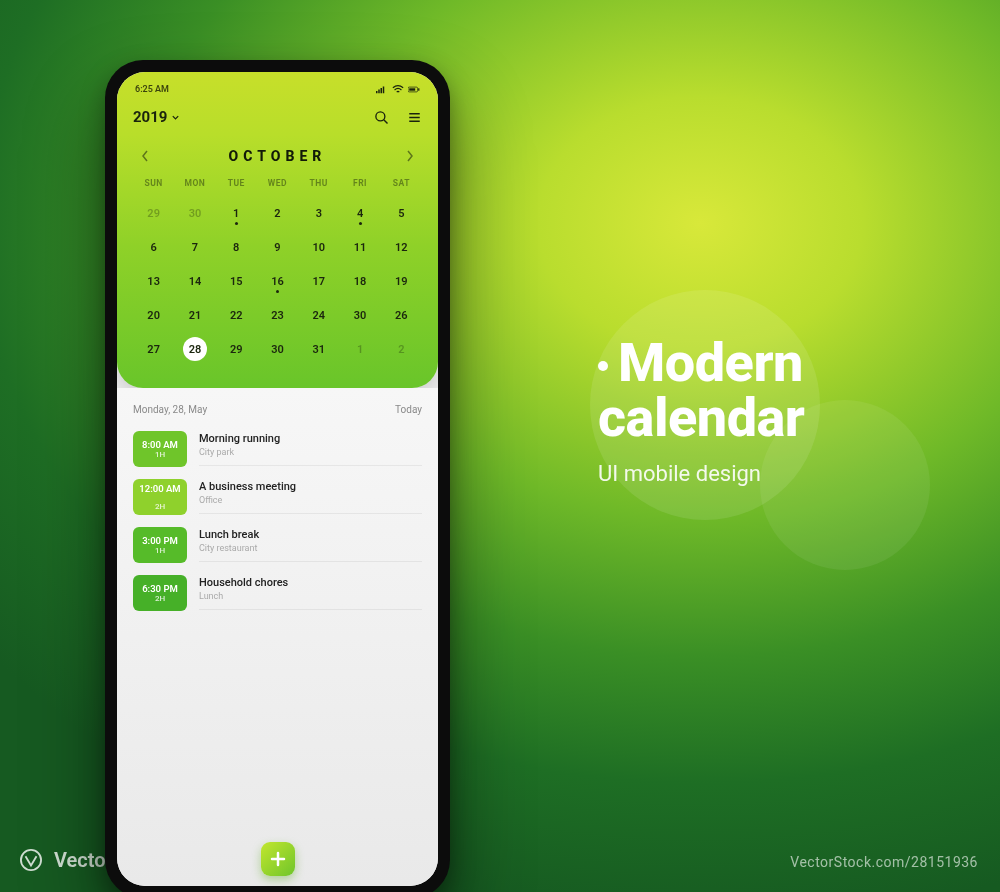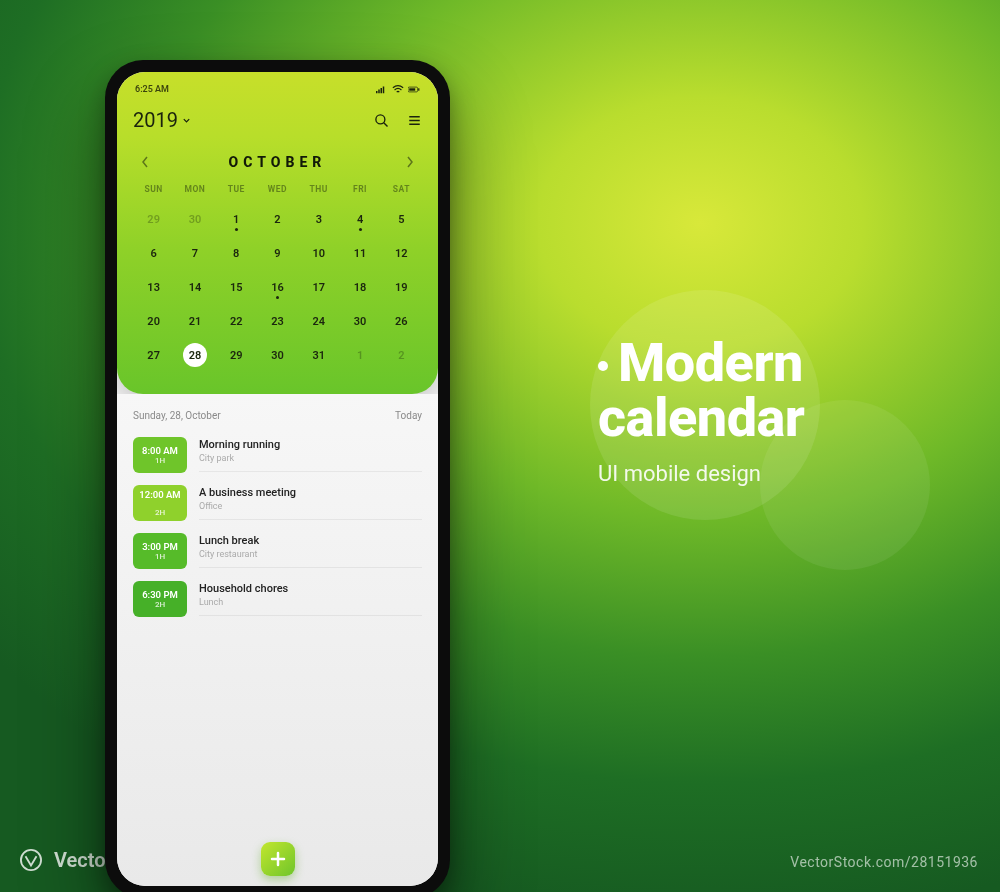--- a/index.html
+++ b/index.html
@@ -112,22 +112,22 @@
   .status-right { display: flex; gap: 4px; align-items: center; }
   .status-right svg { width: 12px; height: 9px; }
 
   .appbar {
     display: flex;
     justify-content: space-between;
     align-items: center;
     padding: 4px 0 14px 0;
   }
   .year {
-    font-size: 20px;
-    font-weight: 400;
+    font-size: 15px;
+    font-weight: 700;
     color: #1a230d;
     display: flex; align-items: center; gap: 4px;
   }
   .year svg { width: 9px; height: 9px; }
   .appbar-icons { display: flex; gap: 18px; }
   .appbar-icons svg { width: 15px; height: 15px; stroke: #1a230d; }
 
   .month-row {
     display: flex;
     justify-content: space-between;
@@ -448,21 +448,21 @@
             </div>
             <div class="day faded">
               <span class="num">2</span>
             </div>
           </div>
         </div>
     </div>
 
     <div class="events">
       <div class="events-header">
-        <span>Sunday, 28, October</span>
+        <span>Monday, 28, May</span>
         <span>Today</span>
       </div>
       <div id="events-list">
           <div class="event">
     <div class="etime c1">
       <span class="t">8:00 AM</span>
       <span class="d">1H</span>
     </div>
     <div class="einfo">
       <div class="title">Morning running</div>

